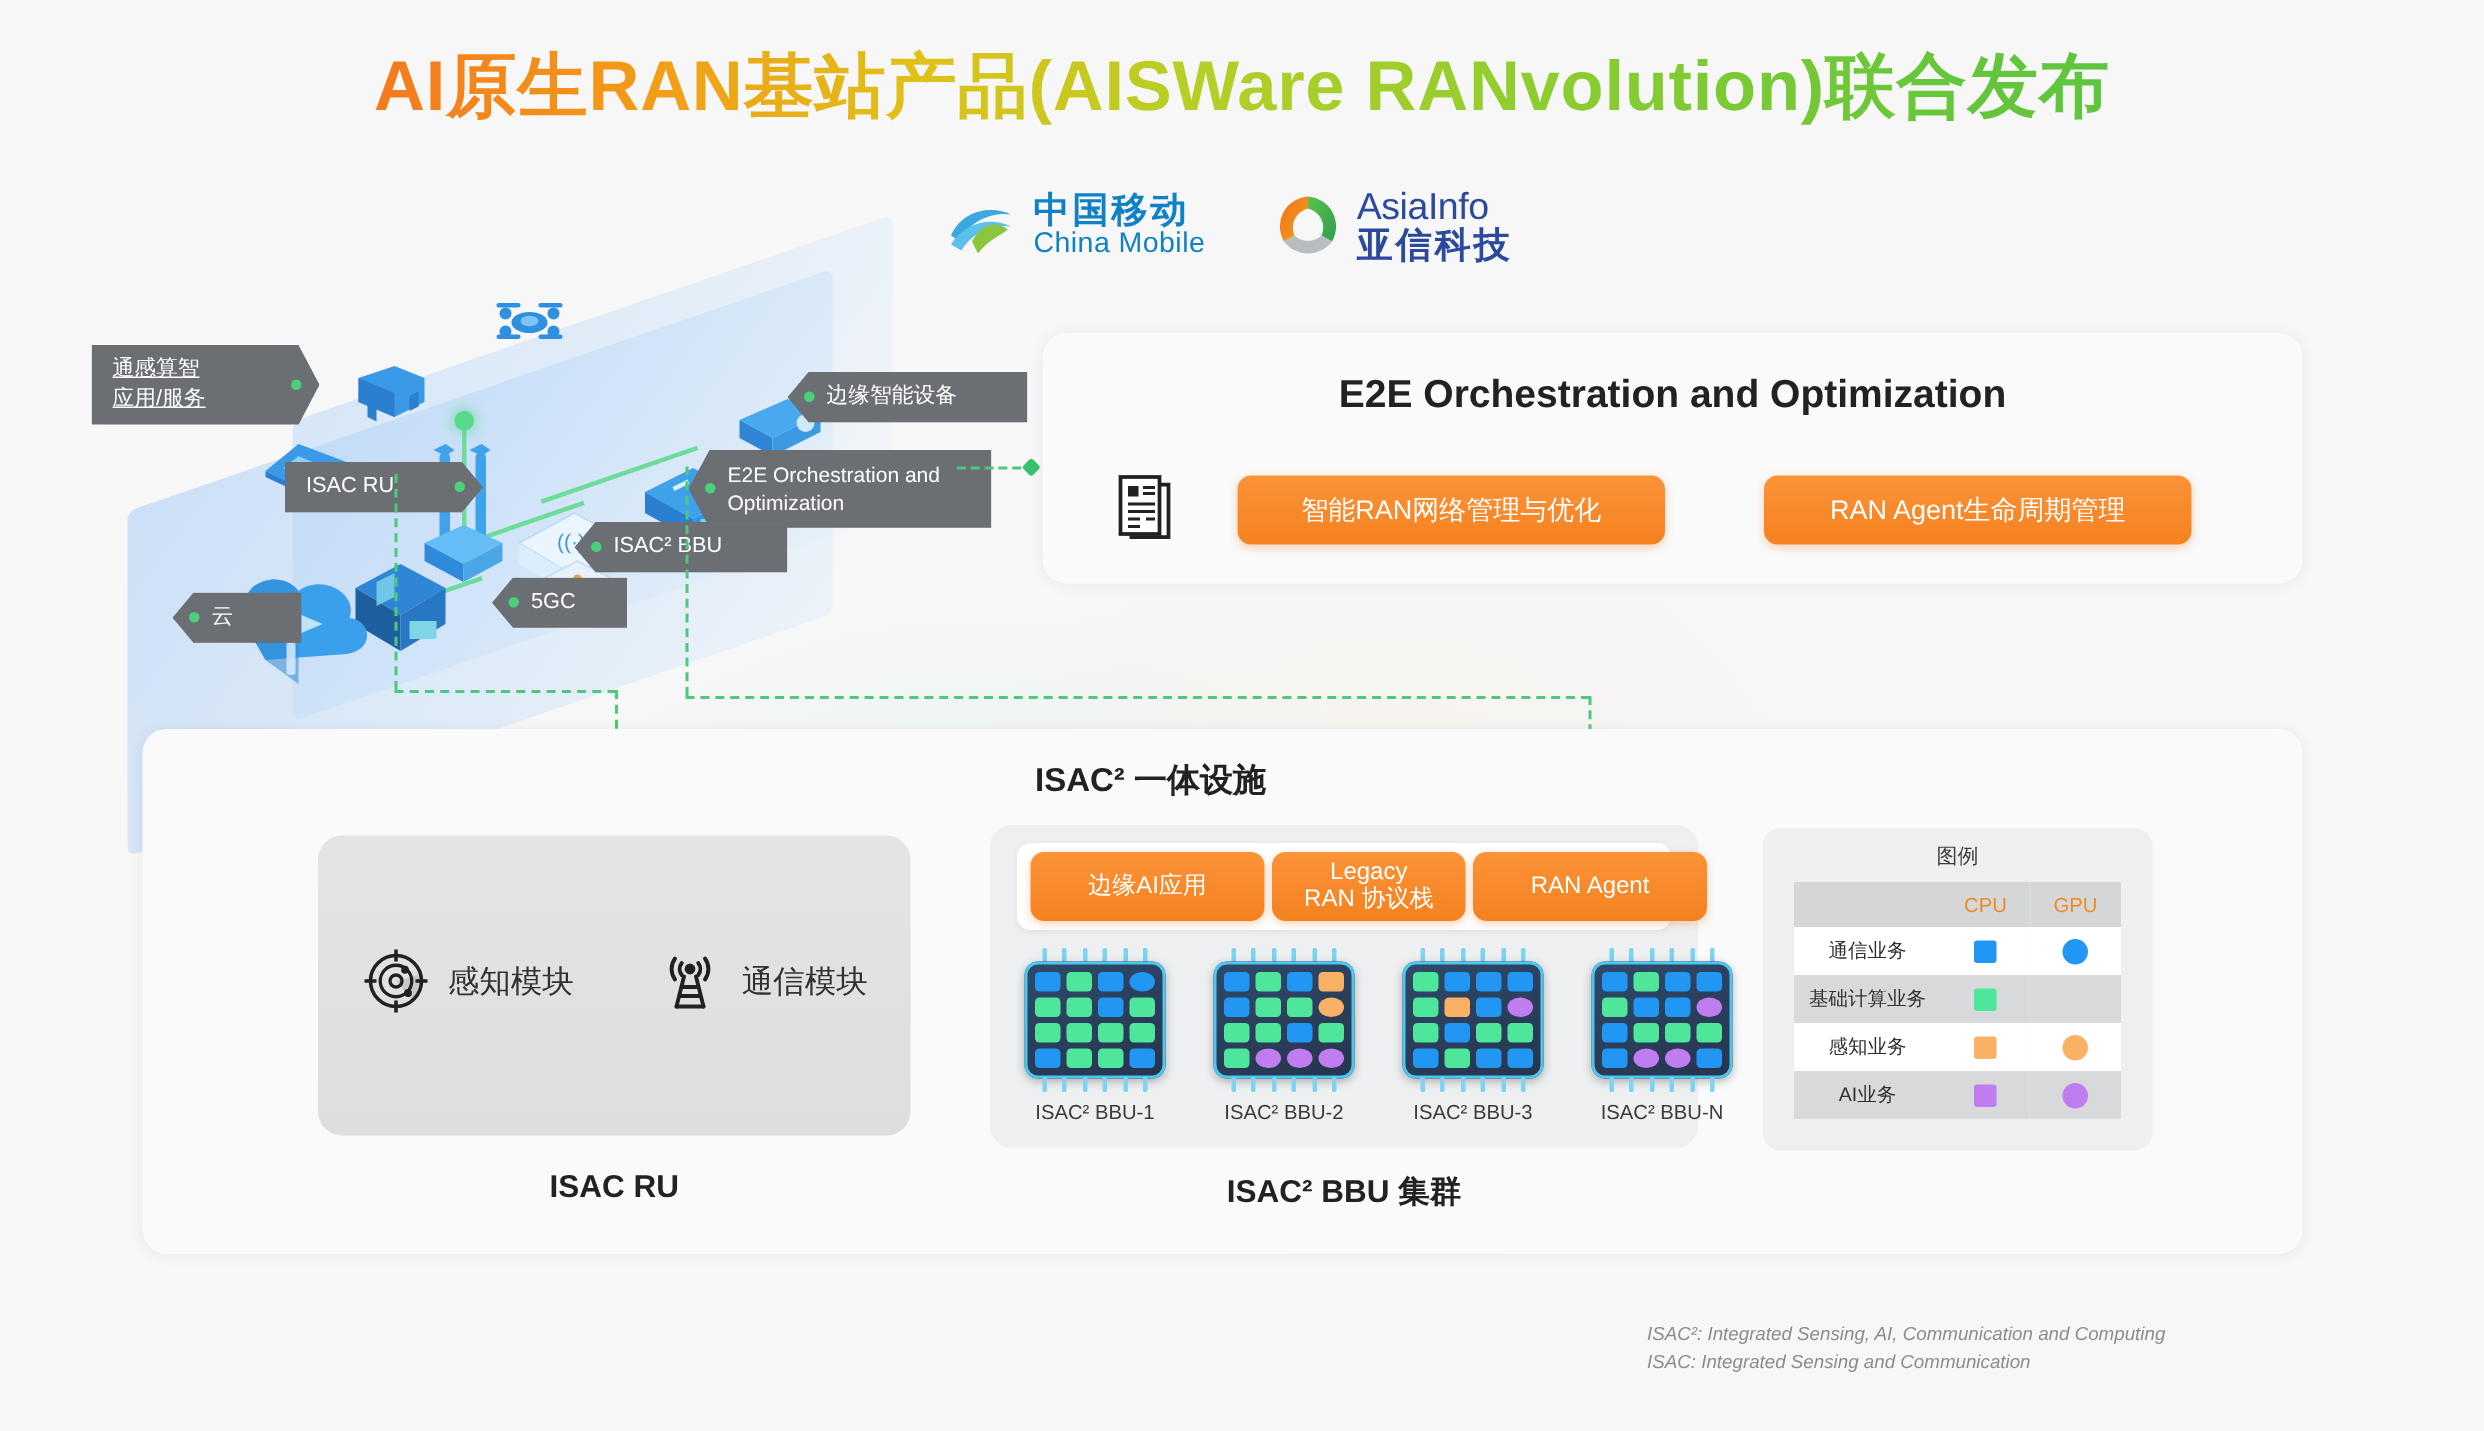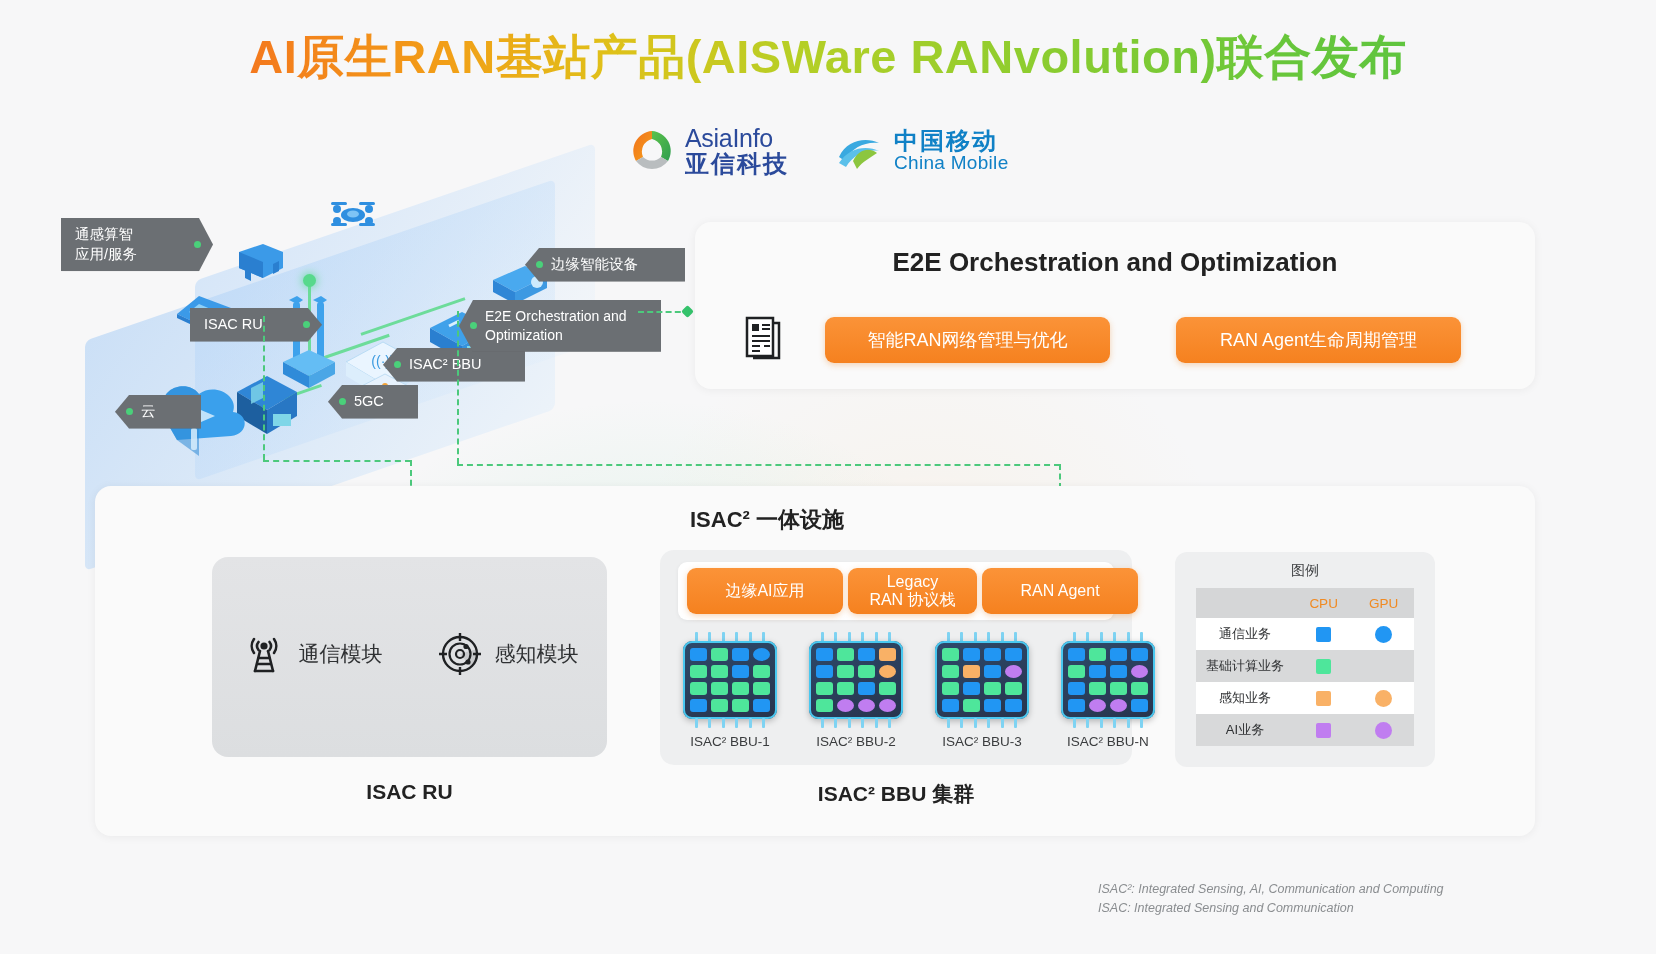--- a/index.html
+++ b/index.html
@@ -134,51 +134,51 @@
 
 <div class="stage">
 
   <div class="glow-a"></div>
   <div class="glow-b"></div>
 
   <div class="title">AI原生RAN基站产品(AISWare RANvolution)联合发布</div>
 
   <div class="logos">
     <div class="logo">
+      <svg width="52" height="48" viewBox="0 0 52 48">
+        <path d="M6 30 C14 12 34 10 46 16 C34 14 18 20 12 34 Z" fill="#3aa9e0"></path>
+        <path d="M6 36 C16 20 34 18 46 24 C34 22 20 28 13 40 Z" fill="#5bc0ea"></path>
+        <path d="M20 34 C26 22 36 20 44 26 C37 31 30 34 24 42 Z" fill="#8cc63f"></path>
+      </svg>
+      <div class="logo-txt cm-txt">
+        <div class="cn">中国移动</div>
+        <div class="en">China Mobile</div>
+      </div>
+    </div>
+    <div class="logo">
       <svg width="48" height="48" viewBox="0 0 48 48">
         <defs>
           <linearGradient id="ai1" x1="0" y1="0" x2="1" y2="1">
             <stop offset="0" stop-color="#f2711c"></stop>
               <stop offset="1" stop-color="#f4a01a"></stop>
           </linearGradient>
           <linearGradient id="ai2" x1="0" y1="0" x2="1" y2="1">
             <stop offset="0" stop-color="#5cc24a"></stop>
               <stop offset="1" stop-color="#2f9e4f"></stop>
           </linearGradient>
         </defs>
         <path d="M24 4 A20 20 0 0 0 8 34 L15 30 A13 13 0 0 1 24 12 Z" fill="url(#ai1)"></path>
         <path d="M24 4 A20 20 0 0 1 40 34 L33 30 A13 13 0 0 0 24 12 Z" fill="url(#ai2)"></path>
         <path d="M8 34 A20 20 0 0 0 40 34 L33 30 A13 13 0 0 1 15 30 Z" fill="#b9bdbf"></path>
       </svg>
       <div class="logo-txt">
         <div class="en">AsiaInfo</div>
         <div class="cn">亚信科技</div>
       </div>
     </div>
-    <div class="logo">
-      <svg width="52" height="48" viewBox="0 0 52 48">
-        <path d="M6 30 C14 12 34 10 46 16 C34 14 18 20 12 34 Z" fill="#3aa9e0"></path>
-        <path d="M6 36 C16 20 34 18 46 24 C34 22 20 28 13 40 Z" fill="#5bc0ea"></path>
-        <path d="M20 34 C26 22 36 20 44 26 C37 31 30 34 24 42 Z" fill="#8cc63f"></path>
-      </svg>
-      <div class="logo-txt cm-txt">
-        <div class="cn">中国移动</div>
-        <div class="en">China Mobile</div>
-      </div>
-    </div>
   </div>
 
   <div class="iso">
     <div class="iso-plate"></div>
     <div class="iso-plate2"></div>
 
     <div class="greenline" style="left:150px;top:215px;width:130px;height:3px;transform:rotate(-19deg);background:#6ddc9a;"></div>
     <div class="greenline" style="left:247px;top:160px;width:100px;height:3px;transform:rotate(-19deg);background:#6ddc9a;"></div>
     <div class="greenline" style="left:313px;top:125px;width:110px;height:3px;transform:rotate(-19deg);background:#6ddc9a;"></div>
     <div class="greenline" style="left:263px;top:93px;width:3px;height:95px;background:#6ddc9a;"></div>
@@ -269,21 +269,21 @@
     <svg class="dev" style="left:88px;top:176px;" width="130" height="110" viewBox="0 0 130 110">
       <path d="M36 60 C18 60 14 42 30 38 C30 20 56 14 66 28 C82 16 106 30 100 46 C116 48 116 68 98 70 L44 74 Z" fill="#3aa0ec"></path>
       <path d="M36 60 C18 60 14 42 30 38 C30 20 56 14 66 28 L66 90 L44 74 Z" fill="#2f8ad6" opacity=".55"></path>
       <g fill="#d8eefd" opacity=".85">
         <rect x="58" y="36" width="6" height="22" rx="2"></rect>
         <rect x="58" y="62" width="6" height="22" rx="2"></rect>
         <path d="M68 44 L82 50 L68 56 Z"></path>
       </g>
     </svg>
 
-    <div class="tag right-point" style="left:16px;top:28px;width:112px;">
+    <div class="tag right-point" style="left:16px;top:40px;width:112px;text-decoration:underline;">
       <span style="white-space:pre-line">通感算智
 应用/服务</span>
       <span class="dot"></span>
     </div>
     <div class="tag right-point" style="left:145px;top:118px;width:92px;">
       <span>ISAC RU</span>
       <span class="dot"></span>
     </div>
     <div class="tag left-point" style="left:70px;top:205px;width:44px;">
       <span class="dot"></span>
@@ -333,50 +333,50 @@
     <div class="e2e-pills">
       <div class="pill">智能RAN网络管理与优化</div>
       <div class="pill">RAN Agent生命周期管理</div>
     </div>
   </div>
 
   <div class="panel bottom"></div>
 
   <div class="ru-box">
     <div class="ru-row">
+      <div class="ru-item">
+        <svg width="46" height="46" viewBox="0 0 46 46">
+          <circle cx="23" cy="23" r="17" fill="none" stroke="#1f2123" stroke-width="2.4"></circle>
+          <circle cx="23" cy="23" r="10.5" fill="none" stroke="#1f2123" stroke-width="2.2"></circle>
+          <circle cx="23" cy="23" r="4" fill="none" stroke="#1f2123" stroke-width="2.2"></circle>
+          <path d="M23 2 v8 M23 36 v8 M2 23 h8 M36 23 h8" stroke="#1f2123" stroke-width="2.4"></path>
+          <path d="M23 23 L40 18 A17 17 0 0 1 34 36 Z" fill="#1f2123" opacity=".12"></path>
+          <circle cx="29" cy="15.5" r="2.6" fill="#1f2123"></circle>
+          <circle cx="31" cy="31" r="2.6" fill="#1f2123"></circle>
+        </svg>
+        <span>感知模块</span>
+      </div>
       <div class="ru-item">
         <svg width="46" height="46" viewBox="0 0 46 46">
           <g stroke="#1f2123" stroke-width="2.6" fill="none" stroke-linecap="round">
             <path d="M13 8 A12 12 0 0 0 13 22"></path>
               <path d="M33 8 A12 12 0 0 1 33 22"></path>
             <path d="M17.5 11 A6.5 6.5 0 0 0 17.5 19"></path>
               <path d="M28.5 11 A6.5 6.5 0 0 1 28.5 19"></path>
           </g>
           <circle cx="23" cy="15" r="3.6" fill="#1f2123"></circle>
           <g stroke="#1f2123" stroke-width="2.6" stroke-linecap="round">
             <path d="M19 20 L14 40"></path>
               <path d="M27 20 L32 40"></path>
             <path d="M17.6 27 h10.8"></path>
               <path d="M16.2 33 h13.6"></path>
               <path d="M14 40 h18"></path>
           </g>
         </svg>
         <span>通信模块</span>
-      </div>
-      <div class="ru-item">
-        <svg width="46" height="46" viewBox="0 0 46 46">
-          <circle cx="23" cy="23" r="17" fill="none" stroke="#1f2123" stroke-width="2.4"></circle>
-          <circle cx="23" cy="23" r="10.5" fill="none" stroke="#1f2123" stroke-width="2.2"></circle>
-          <circle cx="23" cy="23" r="4" fill="none" stroke="#1f2123" stroke-width="2.2"></circle>
-          <path d="M23 2 v8 M23 36 v8 M2 23 h8 M36 23 h8" stroke="#1f2123" stroke-width="2.4"></path>
-          <path d="M23 23 L40 18 A17 17 0 0 1 34 36 Z" fill="#1f2123" opacity=".12"></path>
-          <circle cx="29" cy="15.5" r="2.6" fill="#1f2123"></circle>
-          <circle cx="31" cy="31" r="2.6" fill="#1f2123"></circle>
-        </svg>
-        <span>感知模块</span>
       </div>
     </div>
   </div>
   <div class="ru-caption">ISAC RU</div>
 
   <div class="isac-title">ISAC²  一体设施</div>
   <div class="bbu-box"></div>
   <div class="sw-strip">
     <div class="row">
       <div class="pill" style="width:140px">

